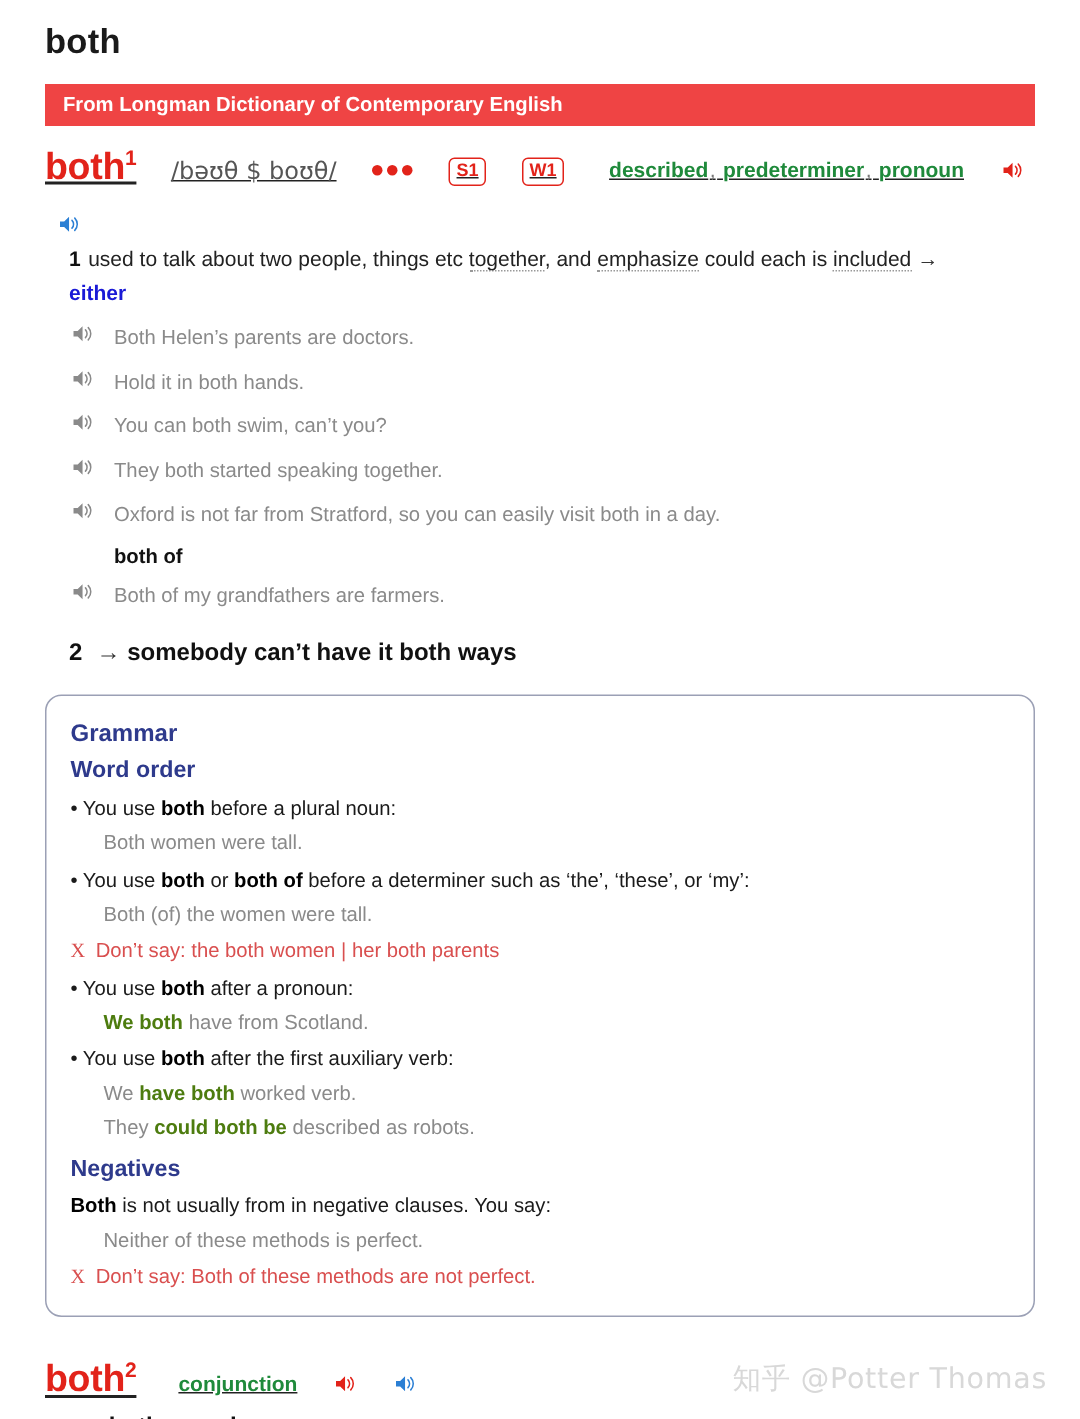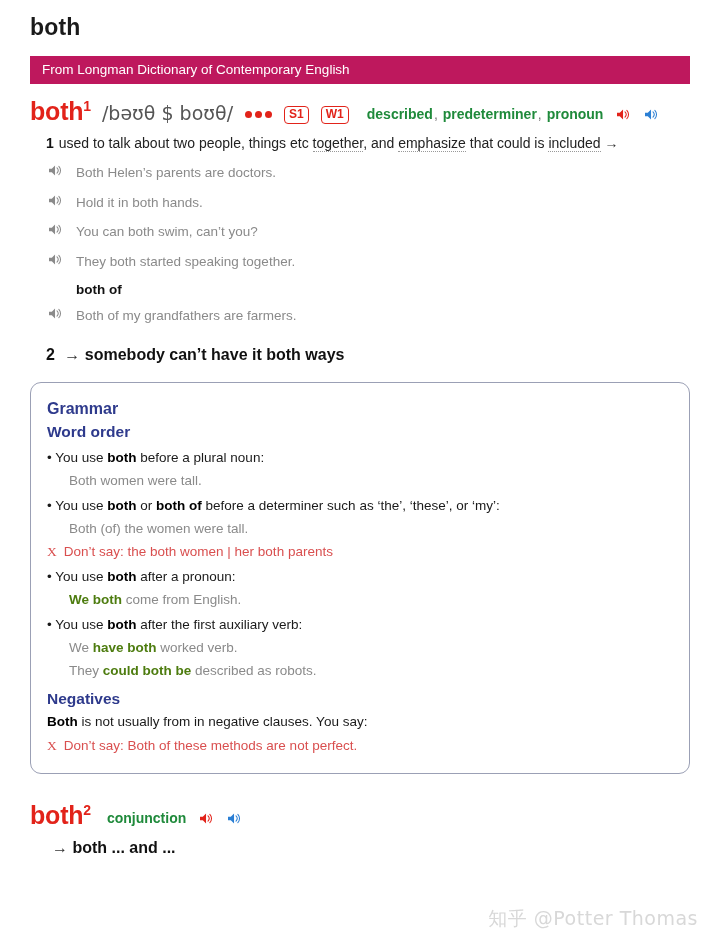--- a/index.html
+++ b/index.html
@@ -27,51 +27,53 @@
     font-weight: bold;
     color: #1a1a1a;
     letter-spacing: .2px;
     padding-top: 14px;
     padding-bottom: 14px;
     line-height: 1.2;
   }
 
   
   .source-banner {
-    background: #be185d;
+    background: #ef4444;
     color: #ffffff;
     font-size: 13.5px;
     padding: 5px 12px 6px 12px;
     line-height: 1.3;
     margin-bottom: 14px;
+    font-weight: bold;
   }
 
   
   .entry-head {
     display: flex;
     align-items: baseline;
     flex-wrap: wrap;
-    gap: 4px;
+    gap: 16px;
     line-height: 1.1;
     margin-bottom: 6px;
+    text-decoration: underline;
   }
   .headword {
     color: #e2231a;
     font-weight: bold;
     font-size: 25px;
     letter-spacing: -.2px;
   }
   .headword sup {
     font-size: 14px;
     font-weight: bold;
     top: -.55em;
   }
   .pron {
     color: #555555;
-    font-size: 19px;
+    font-size: 16px;
     margin-left: 7px;
     font-family: "DejaVu Sans", sans-serif;
   }
   .freq-dots {
     margin-left: 8px;
     display: inline-flex;
     align-items: center;
     gap: 3px;
     position: relative;
     top: -2px;
@@ -295,21 +297,22 @@
       <span class="spk">
         <svg viewBox="0 0 16 14">
             <path d="M1 5h3L7.5 1.6v10.8L4 9H1z" fill="#2b7fd4"></path>
             <path d="M9.6 4.2a4 4 0 0 1 0 5.6" stroke="#2b7fd4" stroke-width="1.1" fill="none" stroke-linecap="round"></path>
             <path d="M11.6 2.6a6.3 6.3 0 0 1 0 8.8" stroke="#2b7fd4" stroke-width="1.1" fill="none" stroke-linecap="round"></path>
           </svg>
       </span>
     </div>
 
     <div class="sense">
-      <span class="sense-num">1</span><span class="def-text"><span>used to talk about two people, things etc </span><span class="gloss-link">together</span><span>, and </span><span class="gloss-link">emphasize</span><span> that could is </span><span class="gloss-link">included</span></span> <span class="arrow">→</span>
+      <span class="sense-num">1</span><span class="def-text"><span>used to talk about two people, things etc </span><span class="gloss-link">together</span><span>, and </span><span class="gloss-link">emphasize</span><span> could each is </span><span class="gloss-link">included</span></span> <span class="arrow">→</span>
+      <div style="margin-top:2px;"><span class="xref">either</span></div>
     </div>
 
     <div class="examples">
       <div class="example">
         <span class="spk-gray">
             <svg viewBox="0 0 16 14">
               <path d="M1 5h3L7.5 1.6v10.8L4 9H1z" fill="#8a8a8a"></path>
               <path d="M9.6 4.2a4 4 0 0 1 0 5.6" stroke="#8a8a8a" stroke-width="1.1" fill="none" stroke-linecap="round"></path>
               <path d="M11.6 2.6a6.3 6.3 0 0 1 0 8.8" stroke="#8a8a8a" stroke-width="1.1" fill="none" stroke-linecap="round"></path>
             </svg>
@@ -338,20 +341,30 @@
       </div>
       <div class="example">
         <span class="spk-gray">
             <svg viewBox="0 0 16 14">
               <path d="M1 5h3L7.5 1.6v10.8L4 9H1z" fill="#8a8a8a"></path>
               <path d="M9.6 4.2a4 4 0 0 1 0 5.6" stroke="#8a8a8a" stroke-width="1.1" fill="none" stroke-linecap="round"></path>
               <path d="M11.6 2.6a6.3 6.3 0 0 1 0 8.8" stroke="#8a8a8a" stroke-width="1.1" fill="none" stroke-linecap="round"></path>
             </svg>
           </span>
         <span class="example-text">They both started speaking together.</span>
+      </div>
+      <div class="example">
+        <span class="spk-gray">
+            <svg viewBox="0 0 16 14">
+              <path d="M1 5h3L7.5 1.6v10.8L4 9H1z" fill="#8a8a8a"></path>
+              <path d="M9.6 4.2a4 4 0 0 1 0 5.6" stroke="#8a8a8a" stroke-width="1.1" fill="none" stroke-linecap="round"></path>
+              <path d="M11.6 2.6a6.3 6.3 0 0 1 0 8.8" stroke="#8a8a8a" stroke-width="1.1" fill="none" stroke-linecap="round"></path>
+            </svg>
+          </span>
+        <span class="example-text">Oxford is not far from Stratford, so you can easily visit both in a day.</span>
       </div>
     </div>
 
     <div class="collocation">both of</div>
 
     <div class="examples">
       <div class="example">
         <span class="spk-gray">
             <svg viewBox="0 0 16 14">
               <path d="M1 5h3L7.5 1.6v10.8L4 9H1z" fill="#8a8a8a"></path>
@@ -377,32 +390,33 @@
     <div class="g-example">Both women were tall.</div>
 
     <div class="g-bullet"><span>• You use </span><b>both</b><span> or </span><b>both of</b><span> before a determiner such as ‘the’, ‘these’, or ‘my’:</span></div>
 
     <div class="g-example">Both (of) the women were tall.</div>
 
     <div class="g-wrong"><span class="x-mark">X</span><span>Don’t say: the both women | her both parents</span></div>
 
     <div class="g-bullet"><span>• You use </span><b>both</b><span> after a pronoun:</span></div>
 
-    <div class="g-example"><b>We both</b><span> come from English.</span></div>
+    <div class="g-example"><b>We both</b><span> have from Scotland.</span></div>
 
     <div class="g-bullet"><span>• You use </span><b>both</b><span> after the first auxiliary verb:</span></div>
 
     <div class="g-example"><span>We </span><b>have both</b><span> worked verb.</span></div>
 
     <div class="g-example"><span>They </span><b>could both be</b><span> described as robots.</span></div>
 
     <div class="grammar-sub" style="margin-top:6px;">Negatives</div>
 
     <div class="g-plain"><b>Both</b><span> is not usually from in negative clauses. You say:</span></div>
 
+    <div class="g-example">Neither of these methods is perfect.</div>
 
     <div class="g-wrong"><span class="x-mark">X</span><span>Don’t say: Both of these methods are not perfect.</span></div>
   </div>
 
   <div class="entry2">
     <div class="entry-head">
       <span class="headword"><span>both</span><sup>2</sup></span>
 
       <span class="pos-list"><span class="pos">conjunction</span></span>
 

